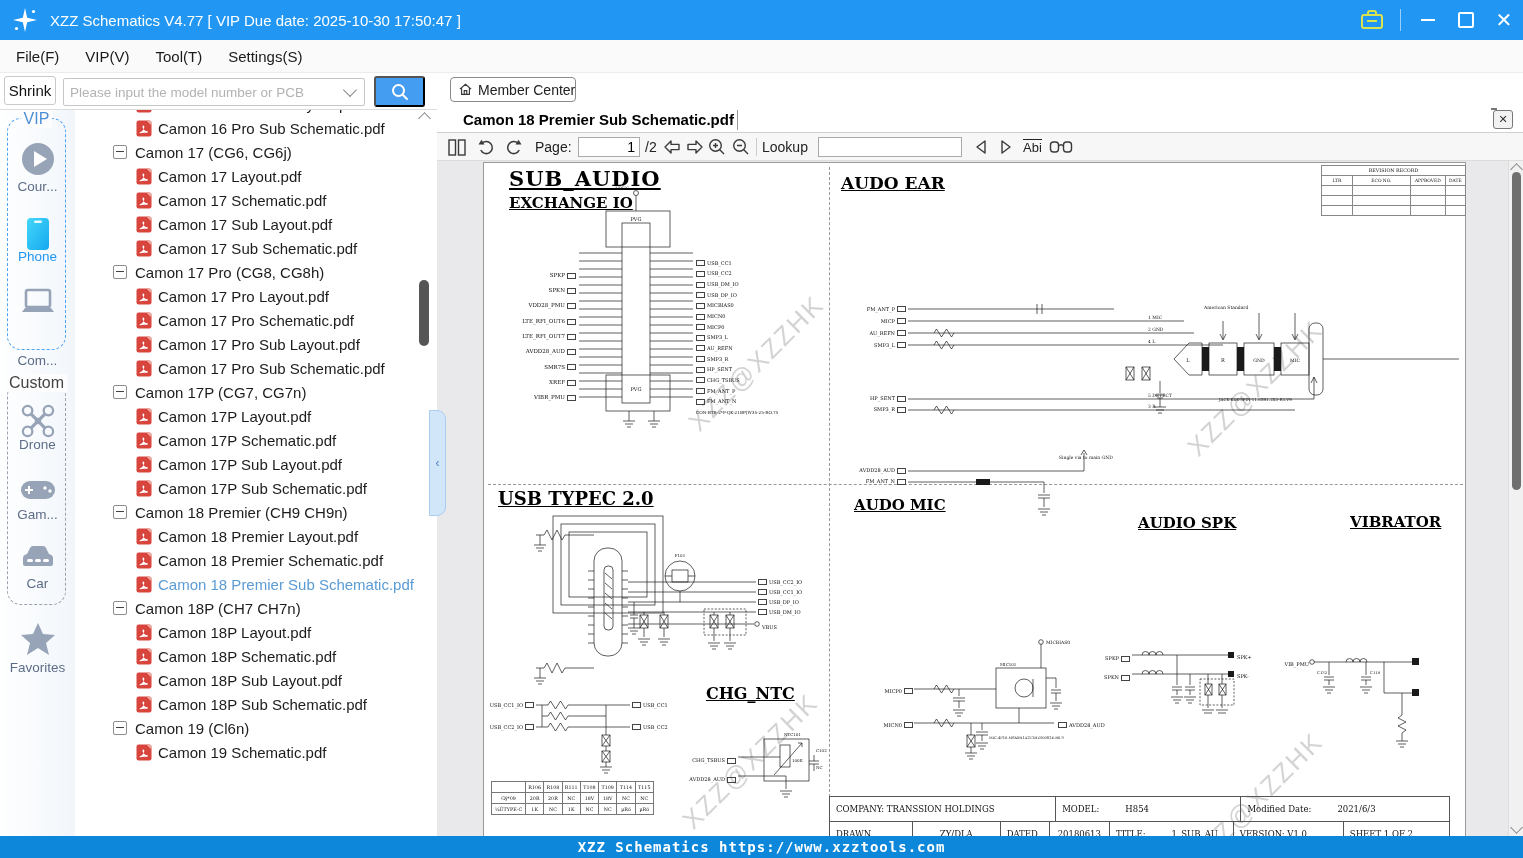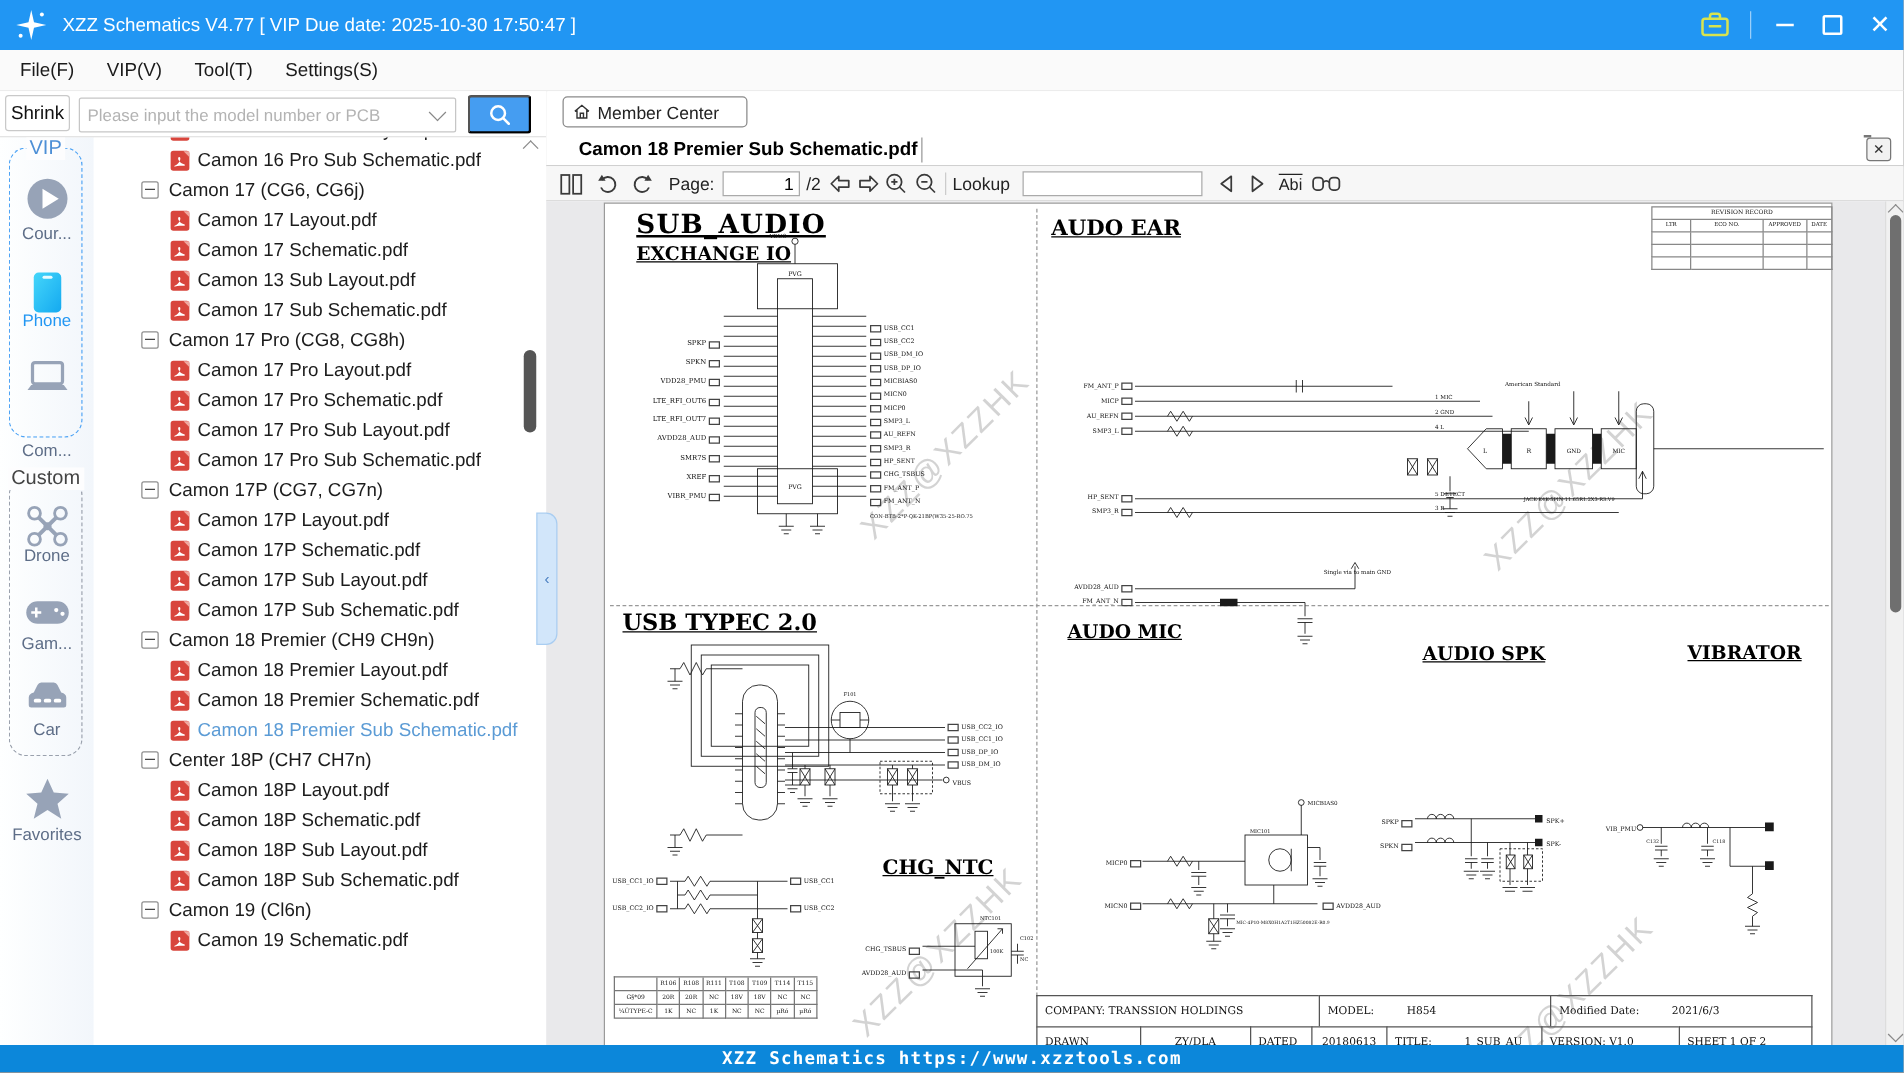--- a/index.html
+++ b/index.html
@@ -55,21 +55,21 @@
   .tree-sb-thumb{position:absolute;left:344px;top:170px;width:10px;height:66px;background:#555;border-radius:5px;}
   .chev{width:8px;height:8px;border-left:1.6px solid #888;border-top:1.6px solid #888;transform:rotate(45deg);}
   .chev.down{transform:rotate(225deg);}
   .tree-chev-up{position:absolute;left:345px;top:4px;}
 
   .vdivider{position:absolute;left:437px;top:73px;width:1px;height:763px;background:#d8d8d8;}
 
   
   .rightpane{position:absolute;left:437px;top:73px;width:1086px;height:763px;background:#fff;}
   .mc-row{position:absolute;left:0;top:0;width:1086px;height:34px;}
-  .member-btn{position:absolute;left:13px;top:4px;height:25px;padding:0 22px 0 7px;border:1px solid #8a8a8a;border-radius:4px;display:flex;align-items:center;gap:5px;font-size:14px;color:#222;background:#fff;}
+  .member-btn{position:absolute;left:13px;top:4px;height:25px;padding:0 0 0 7px;border:1px solid #8a8a8a;border-radius:4px;display:flex;align-items:center;gap:5px;font-size:14px;color:#222;background:#fff;}
   .tabbar{position:absolute;left:0;top:34px;width:1086px;height:26px;border-bottom:1px solid #d0d0d0;box-sizing:border-box;}
   .doc-tab{position:absolute;left:26px;top:0;height:25px;display:flex;align-items:center;font-size:15px;font-weight:bold;color:#000;}
   .tab-sep{position:absolute;left:300px;top:3px;width:1px;height:20px;background:#999;}
   .close-doc{position:absolute;left:1056px;top:3px;width:18px;height:17px;border:1px solid #777;border-radius:3px;background:#f2f2f2;display:flex;align-items:center;justify-content:center;font-size:11px;color:#333;}
   .close-doc::before{content:"";position:absolute;left:-3px;top:-3px;width:6px;height:2px;background:#777;}
 
   .toolbar{position:absolute;left:0;top:60px;width:1086px;height:28px;background:#f7f7f7;border-bottom:1px solid #dcdcdc;box-sizing:border-box;}
   .tb{position:absolute;top:3px;height:22px;display:flex;align-items:center;justify-content:center;}
   .tb svg{display:block;}
   .tb-label{font-size:14px;color:#222;}
@@ -291,21 +291,21 @@
 
         <div class="trow pdf">
 
           <span class="picon">
             <svg viewBox="0 0 16 17" width="16" height="17">
               <rect x="0.5" y="0.5" width="15" height="16" rx="2.2" fill="#d8453c"></rect>
               <path d="M10.8 0.9 H15.4 V5.6 Z" fill="#efa9a2"></path>
               <path d="M4.1 12.3 c2.3-.7 4.7-4.2 4.1-6.1 -.25-.8-1.45-.8-1.65 0 -.4 1.8 1.9 4.7 4.7 5.1 .9.12.8 1.3-.1 1.35 -1.6.1-5.1-.1-7 .6 -.85.3-.95-.7-.05-.95 Z" fill="#fff"></path>
             </svg>
           </span>
-          <span class="tlabel">Camon 13 Sub Layout.pdf</span>
+          <span class="tlabel">Camon 17 Sub Layout.pdf</span>
         </div>
 
         <div class="trow pdf">
 
           <span class="picon">
             <svg viewBox="0 0 16 17" width="16" height="17">
               <rect x="0.5" y="0.5" width="15" height="16" rx="2.2" fill="#d8453c"></rect>
               <path d="M10.8 0.9 H15.4 V5.6 Z" fill="#efa9a2"></path>
               <path d="M4.1 12.3 c2.3-.7 4.7-4.2 4.1-6.1 -.25-.8-1.45-.8-1.65 0 -.4 1.8 1.9 4.7 4.7 5.1 .9.12.8 1.3-.1 1.35 -1.6.1-5.1-.1-7 .6 -.85.3-.95-.7-.05-.95 Z" fill="#fff"></path>
             </svg>
@@ -460,21 +460,21 @@
               <path d="M10.8 0.9 H15.4 V5.6 Z" fill="#efa9a2"></path>
               <path d="M4.1 12.3 c2.3-.7 4.7-4.2 4.1-6.1 -.25-.8-1.45-.8-1.65 0 -.4 1.8 1.9 4.7 4.7 5.1 .9.12.8 1.3-.1 1.35 -1.6.1-5.1-.1-7 .6 -.85.3-.95-.7-.05-.95 Z" fill="#fff"></path>
             </svg>
           </span>
           <span class="tlabel">Camon 18 Premier Sub Schematic.pdf</span>
         </div>
 
         <div class="trow folder">
           <span class="exp"></span>
 
-          <span class="tlabel">Center 18P (CH7 CH7n)</span>
+          <span class="tlabel">Camon 18P (CH7 CH7n)</span>
         </div>
 
         <div class="trow pdf">
 
           <span class="picon">
             <svg viewBox="0 0 16 17" width="16" height="17">
               <rect x="0.5" y="0.5" width="15" height="16" rx="2.2" fill="#d8453c"></rect>
               <path d="M10.8 0.9 H15.4 V5.6 Z" fill="#efa9a2"></path>
               <path d="M4.1 12.3 c2.3-.7 4.7-4.2 4.1-6.1 -.25-.8-1.45-.8-1.65 0 -.4 1.8 1.9 4.7 4.7 5.1 .9.12.8 1.3-.1 1.35 -1.6.1-5.1-.1-7 .6 -.85.3-.95-.7-.05-.95 Z" fill="#fff"></path>
             </svg>

